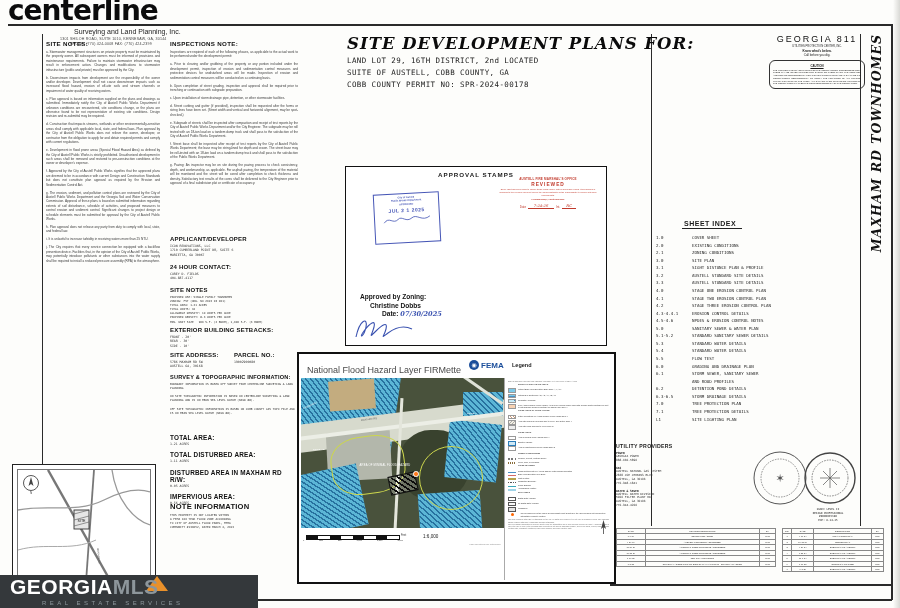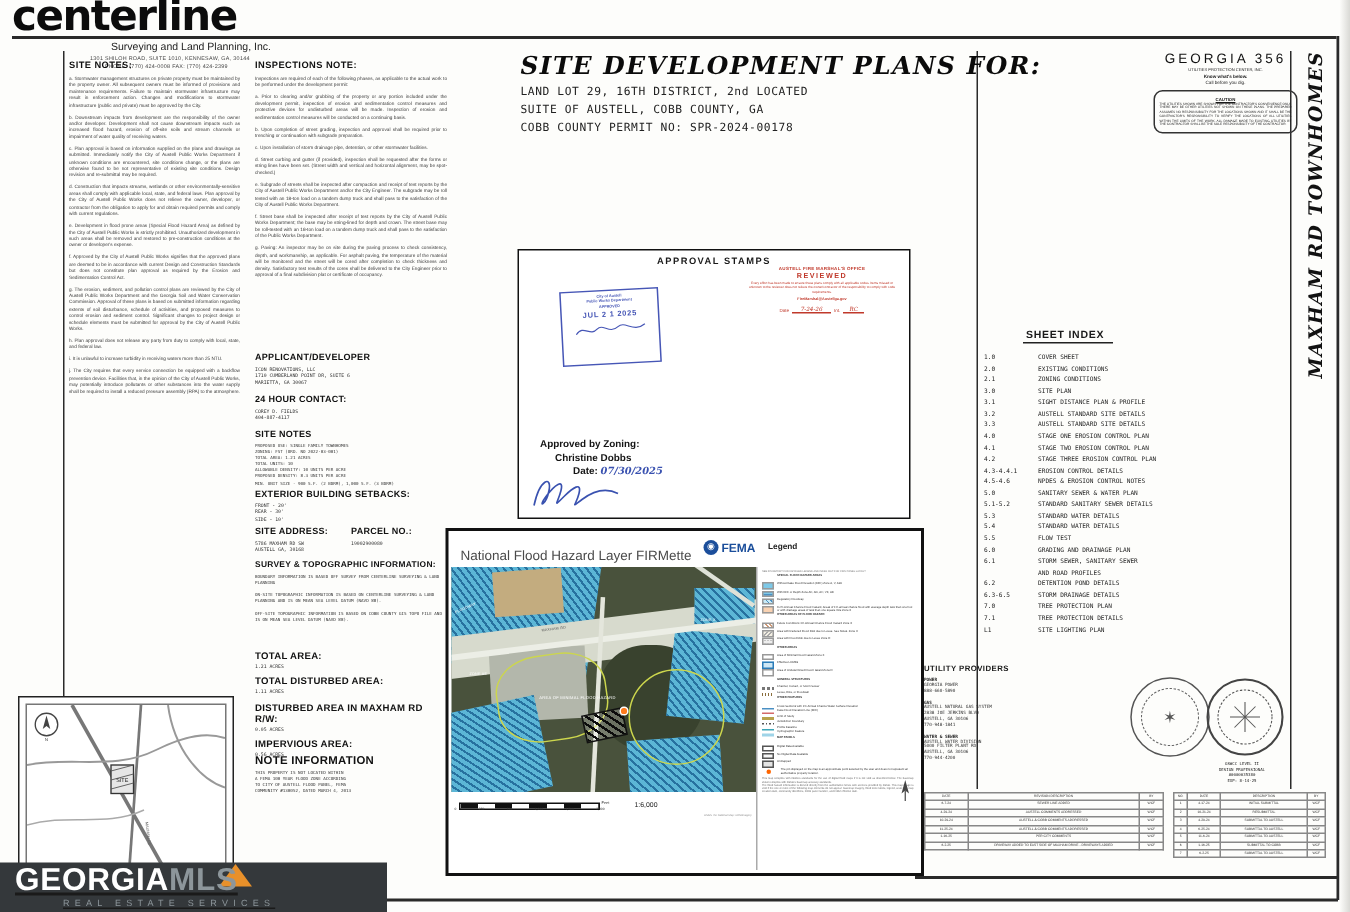--- a/index.html
+++ b/index.html
@@ -139,21 +139,21 @@
   #rev-right{left:782px;top:528px;width:102px;}
   .revtable td,.revtable th{border:.5px solid #888;font-size:2.2px;font-weight:normal;color:#333;padding:1px .5px;text-align:center;line-height:1.1;}
   
   #locmap{left:12px;top:464px;width:142px;height:131px;border:1.6px solid #222;background:#fff;}
   #locmap-inner{left:4px;top:4px;width:132px;height:112px;border:.6px solid #777;overflow:hidden;}
   #locmap-caption{left:0;bottom:2px;width:100%;text-align:center;font-size:3.6px;letter-spacing:.6px;color:#222;font-family:"DejaVu Sans Mono",monospace;}
   
   #vtitle{left:862px;top:36px;width:29px;height:215px;display:flex;align-items:center;justify-content:center;}
   #vtitle span{writing-mode:vertical-rl;transform:rotate(180deg);font-family:"DejaVu Serif",serif;font-style:italic;font-weight:bold;font-size:12.5px;letter-spacing:1px;color:#111;white-space:nowrap;}
   
-  #mls{left:0;top:575px;width:258px;height:33px;background:#34383b;z-index:50;text-decoration:underline;}
+  #mls{left:0;top:575px;width:258px;height:33px;background:#34383b;z-index:50;}
   #mls-row1{position:relative;height:24px;padding-left:10px;display:flex;align-items:center;}
   #mls-georgia{font-size:21px;font-weight:bold;color:#fff;letter-spacing:.5px;z-index:2;}
   #mls-mls{font-size:21px;font-weight:bold;color:#8d969b;letter-spacing:.5px;z-index:2;}
   #mls-tri{position:absolute;left:146px;top:1px;width:0;height:0;border-left:11px solid transparent;border-right:11px solid transparent;border-bottom:15px solid #e8902a;z-index:1;}
   #mls-tagline{font-size:6px;letter-spacing:3.5px;color:#8d969b;padding-left:42px;margin-top:1px;}
 </style>
 </head>
 <body>
 
 <div id="page">
@@ -518,21 +518,21 @@
       <div id="legend-paras">This map complies with FEMA's standards for the use of digital flood maps if it is not void as described below. The basemap shown complies with FEMA's basemap accuracy standards.
 The flood hazard information is derived directly from the authoritative NFHL web services provided by FEMA. This map image is void if the one or more of the following map elements do not appear: basemap imagery, flood zone labels, legend, scale bar, map creation date, community identifiers, FIRM panel number, and FIRM effective date.</div>
       <svg class="abs" id="compass" width="9" height="14" viewBox="0 0 9 14">
         <path d="M4.5,0 L7,9 L4.5,7 L2,9 Z" fill="#444"></path>
           <path d="M4.5,7 L4.5,14" stroke="#444" stroke-width="0.8"></path>
       </svg>
     </div>
   </div>
 
   <div class="abs" id="g811">
-    <div id="g811-title">GEORGIA  356</div>
+    <div id="g811-title">GEORGIA  811</div>
     <div id="g811-org">UTILITIES PROTECTION CENTER, INC.</div>
     <div id="g811-l1">Know what's below.</div>
     <div id="g811-l2">Call before you dig.</div>
     <div id="caution-box">
       <div id="caution-title">CAUTION</div>
       <div id="caution-text">THE UTILITIES SHOWN ARE SHOWN FOR THE CONTRACTOR'S CONVENIENCE ONLY. THERE MAY BE OTHER UTILITIES NOT SHOWN ON THESE PLANS. THE PREPARER ASSUMES NO RESPONSIBILITY FOR THE LOCATIONS SHOWN AND IT SHALL BE THE CONTRACTOR'S RESPONSIBILITY TO VERIFY THE LOCATIONS OF ALL UTILITIES WITHIN THE LIMITS OF THE WORK. ALL DAMAGE MADE TO EXISTING UTILITIES BY THE CONTRACTOR SHALL BE THE SOLE RESPONSIBILITY OF THE CONTRACTOR.</div>
     </div>
   </div>
 
   <div class="abs" id="sheet-index">

